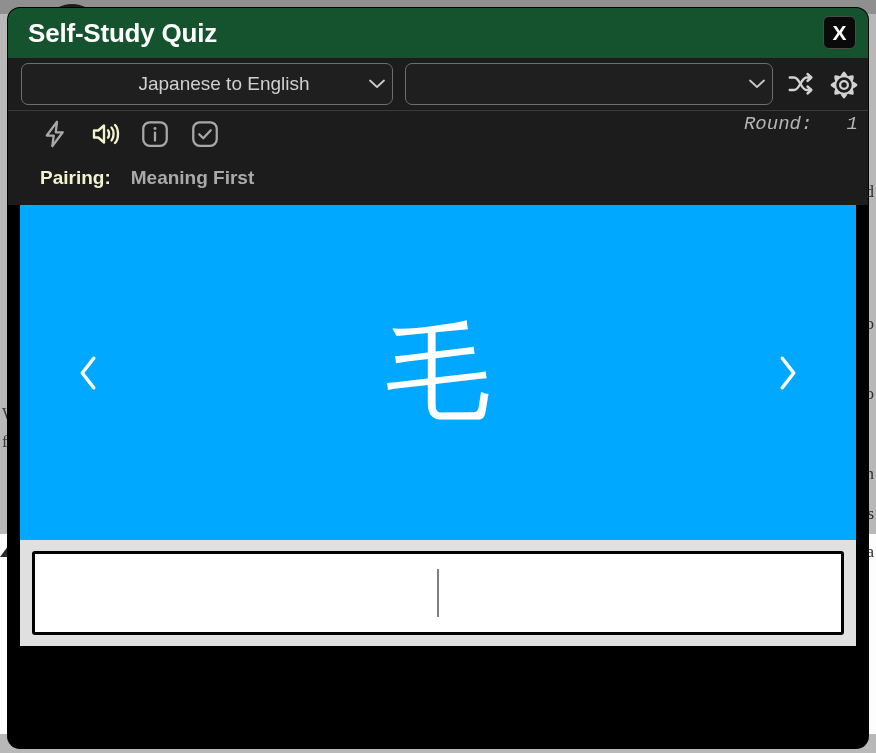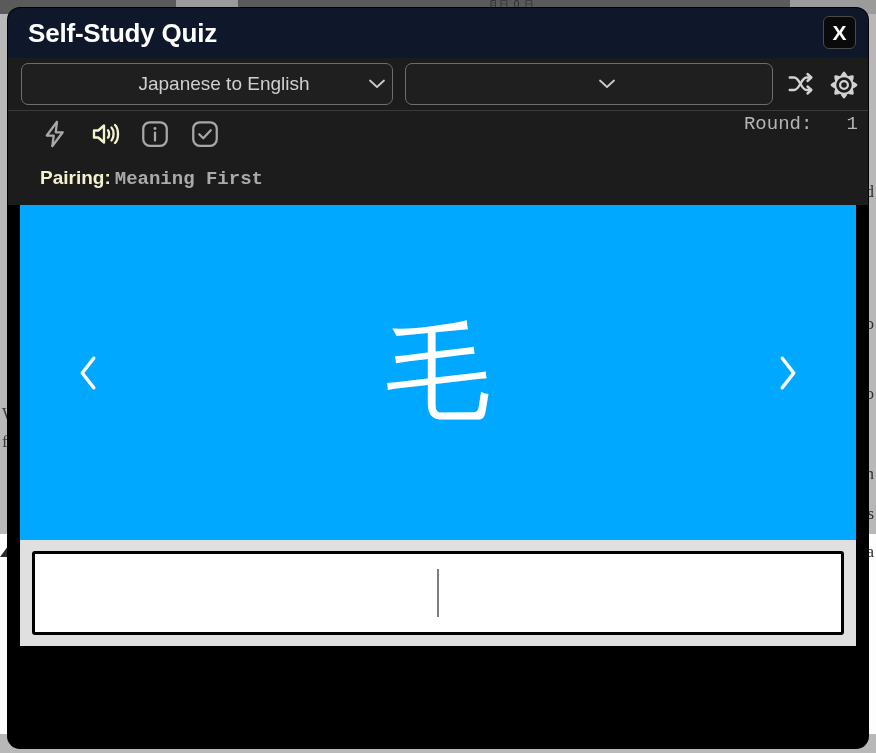--- a/index.html
+++ b/index.html
@@ -109,21 +109,21 @@
     background: #000000;
     border-radius: 12px;
     overflow: hidden;
     box-shadow: 0 0 0 1px #000;
   }
 
   
   .titlebar {
     position: relative;
     height: 50px;
-    background: #0f172a;
+    background: #14532d;
     padding-left: 8px;
   }
   .title-text {
     position: absolute;
     left: 20px;
     top: 10px;
     font-size: 26px;
     font-weight: bold;
     color: #ffffff;
     letter-spacing: -0.2px;
@@ -156,21 +156,21 @@
     position: absolute;
     top: 5px;
     height: 42px;
     background: #1f1f1f;
     border: 1px solid #6e6e6e;
     border-radius: 7px;
     color: #cfcfcf;
     font-size: 19px;
     display: flex;
     align-items: center;
-    justify-content: center;
+    justify-content: flex-end;
     cursor: pointer;
     padding-left: 40px;
   }
   #select-direction { left: 13px;  width: 372px; }
   #select-scope     { left: 397px; width: 368px; }
   .select-box .sel-label {
     flex: 1;
     text-align: center;
     padding-left: 20px;
   }
@@ -216,33 +216,33 @@
   }
   .pairing-line {
     position: absolute;
     left: 32px;
     top: 56px;
     font-size: 19px;
     font-weight: bold;
     white-space: nowrap;
   }
   .pairing-key { color: #f2f2cf; }
-  .pairing-val { color: #aaaaaa; margin-left: 4px; font-family: Liberation Mono, monospace; }
+  .pairing-val { color: #aaaaaa; margin-left: 20px; }
 
   .stats {
     position: absolute;
     right: 10px;
     top: 3px;
     font-family: "Liberation Mono", monospace;
     font-size: 19px;
     color: #b5b5b5;
     line-height: 21.5px;
     text-align: right;
   }
-  .stats-row { display: block; white-space: pre; }
+  .stats-row { display: block; white-space: pre; font-style: italic; }
 
   
   .card-area {
     position: relative;
     margin: 0 12px;
     height: 335px;
     background: #00a8ff;
     display: flex;
     align-items: center;
     justify-content: center;
@@ -334,25 +334,20 @@
     <div class="bd-text-right" style="top:370px;">so</div>
     <div class="bd-text-right" style="top:450px;">n</div>
     <div class="bd-text-right" style="top:490px;">r's</div>
     <div class="bd-text-right" style="top:528px;">a</div>
 
     <div class="bd-text-left" style="top:390px;">W</div>
     <div class="bd-text-left" style="top:418px;">f</div>
     <div class="bd-tri" style="top:528px;left:0px;"></div>
   </div>
 
-  <div class="bd-topbar">
-    <div class="bd-topbar-seg" style="left:176px;width:62px;"></div>
-    <div class="bd-topbar-seg" style="left:790px;width:86px;"></div>
-    <div class="bd-minitext">月日 0 日</div>
-  </div>
 </div>
 
 <div id="quiz-modal">
 
   <div class="titlebar">
     <div class="title-text">Self-Study Quiz</div>
     <div class="close-btn">X</div>
   </div>
 
   <div class="controls">

